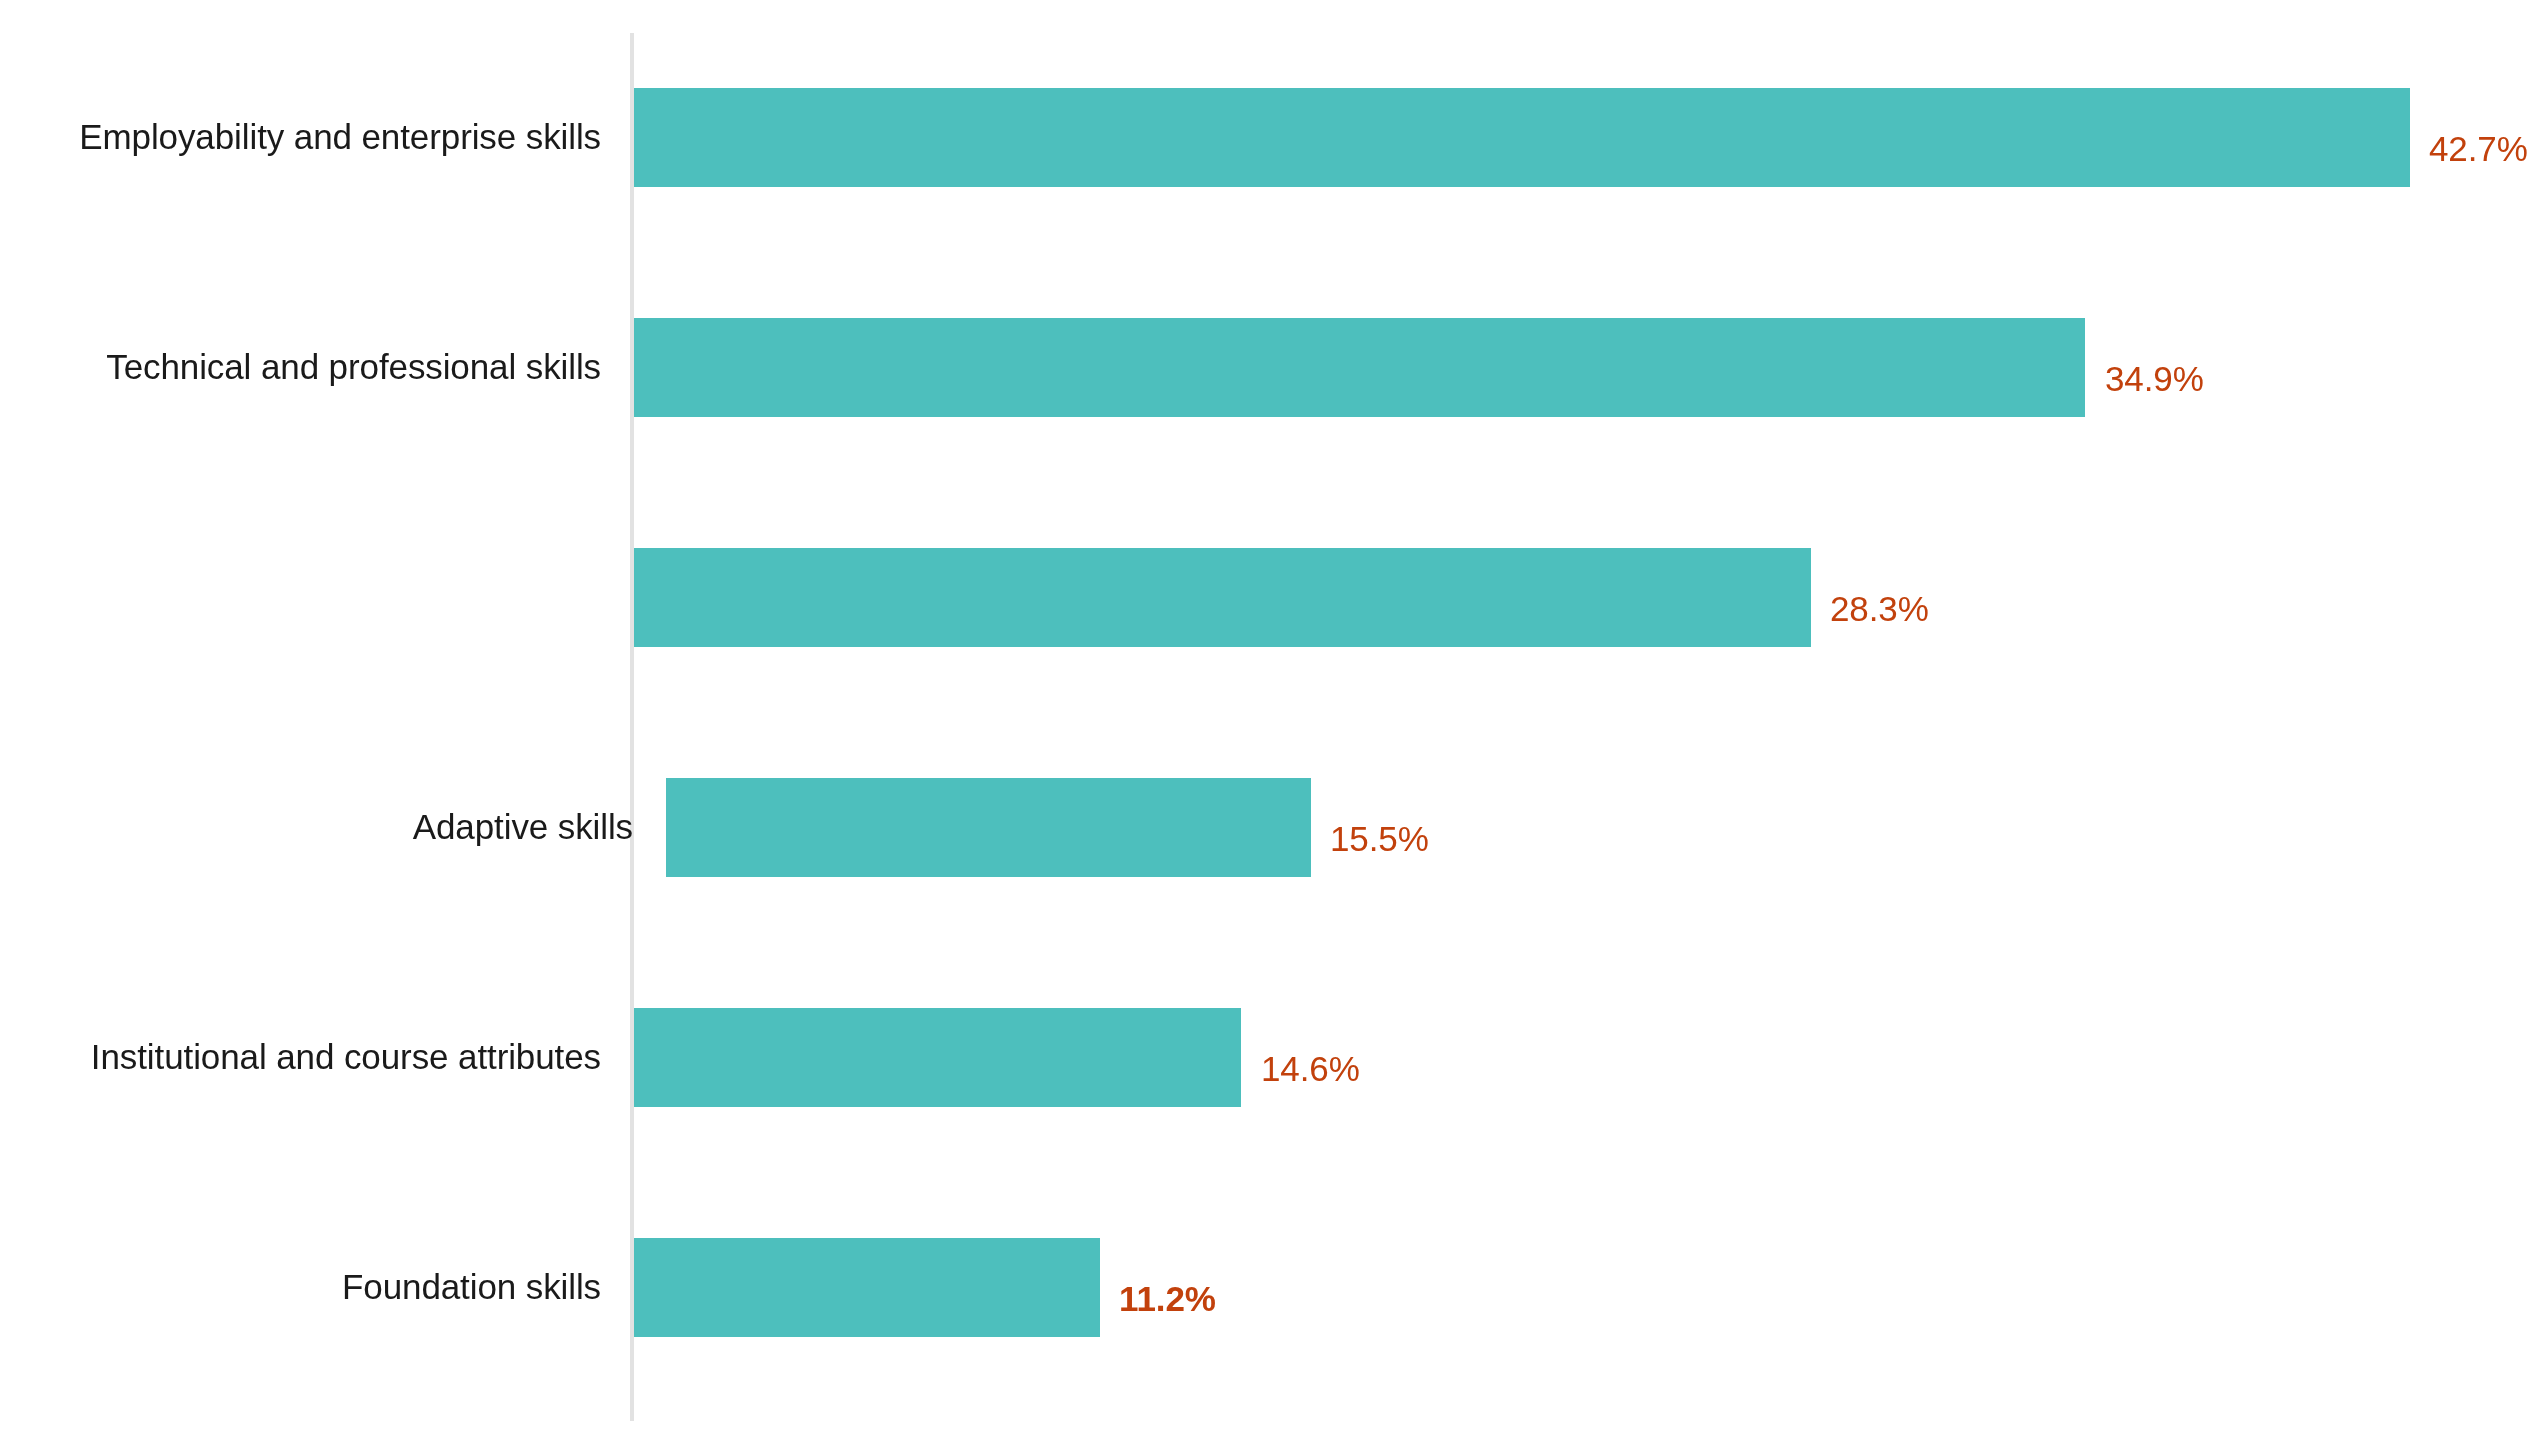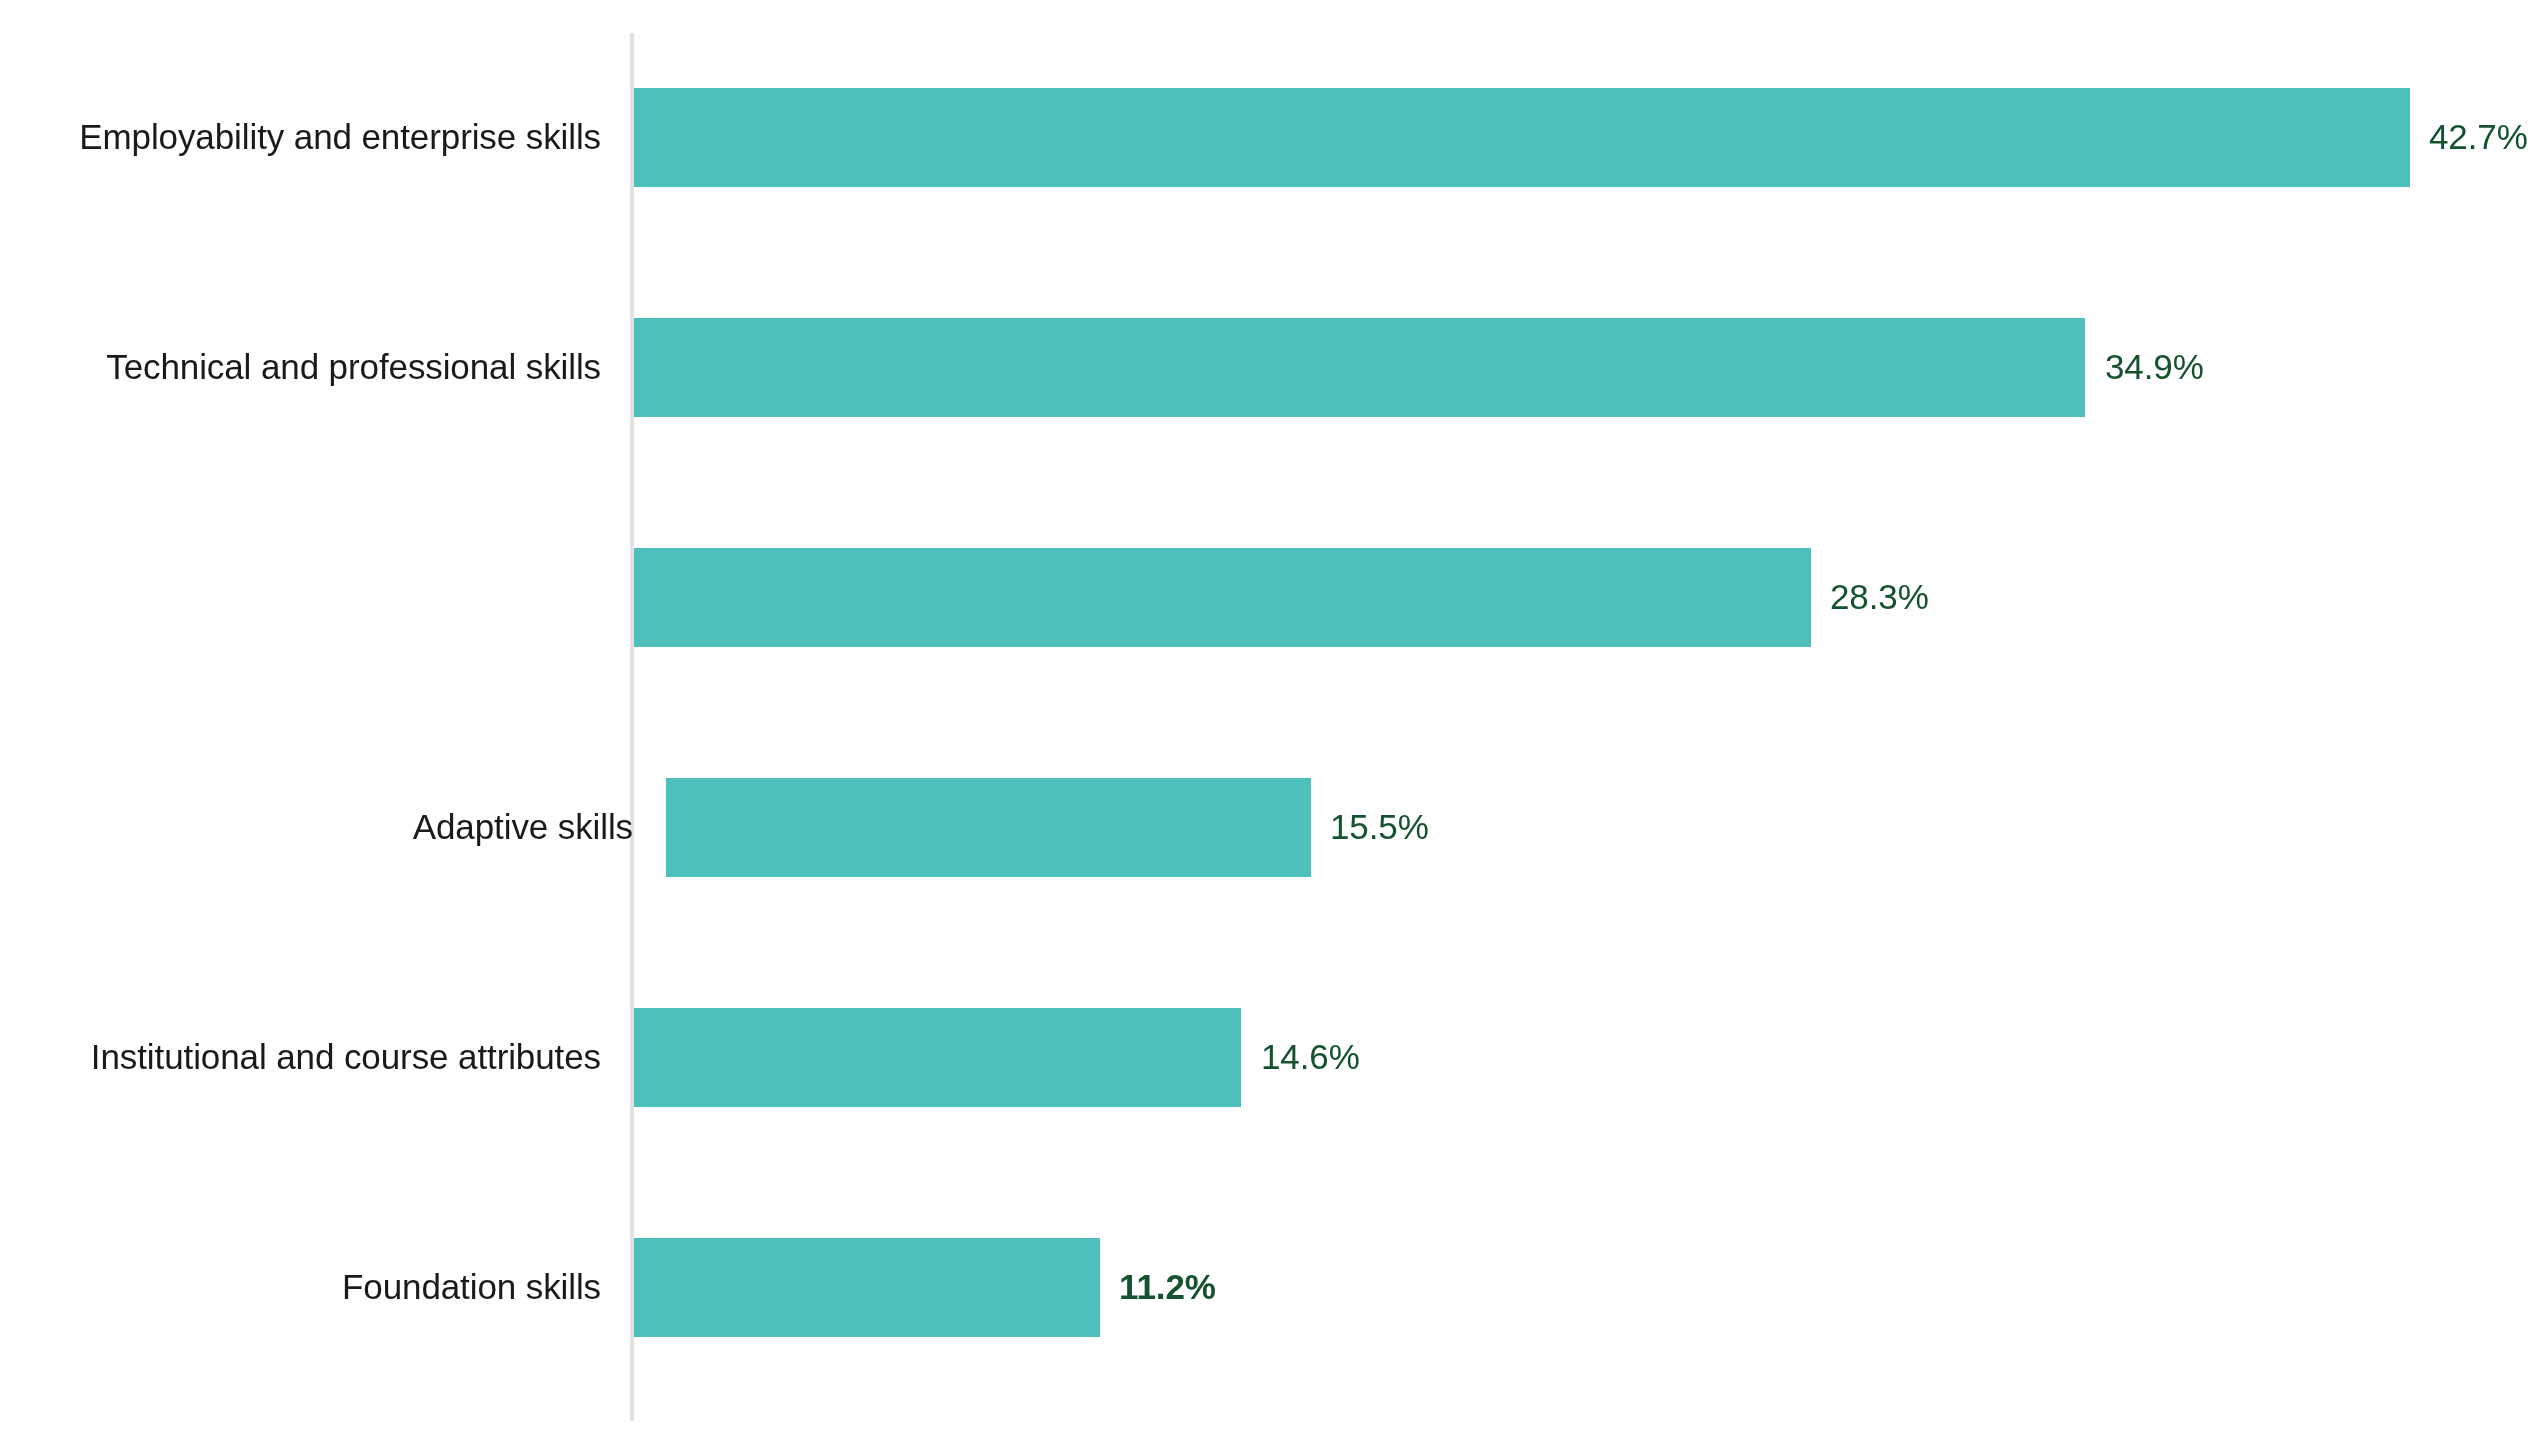--- a/index.html
+++ b/index.html
@@ -66,27 +66,27 @@
   .bar {
     position: absolute;
     left: 0;
     top: 0;
     height: 99px;
     background: #4dbfbd;
   }
 
   .value-label {
     position: absolute;
-    top: 0;
+    top: 12px;
     height: 99px;
     display: flex;
     align-items: center;
     font-size: 35px;
     line-height: 1.1;
-    color: #14532d;
+    color: #c2410c;
     letter-spacing: -0.1px;
     white-space: nowrap;
   }
 </style>
 </head>
 <body>
 
 <div id="chart-root" style="background: rgb(255, 255, 255);">
 
   <div class="axis-line" style="background: rgb(226, 226, 226);"></div>

